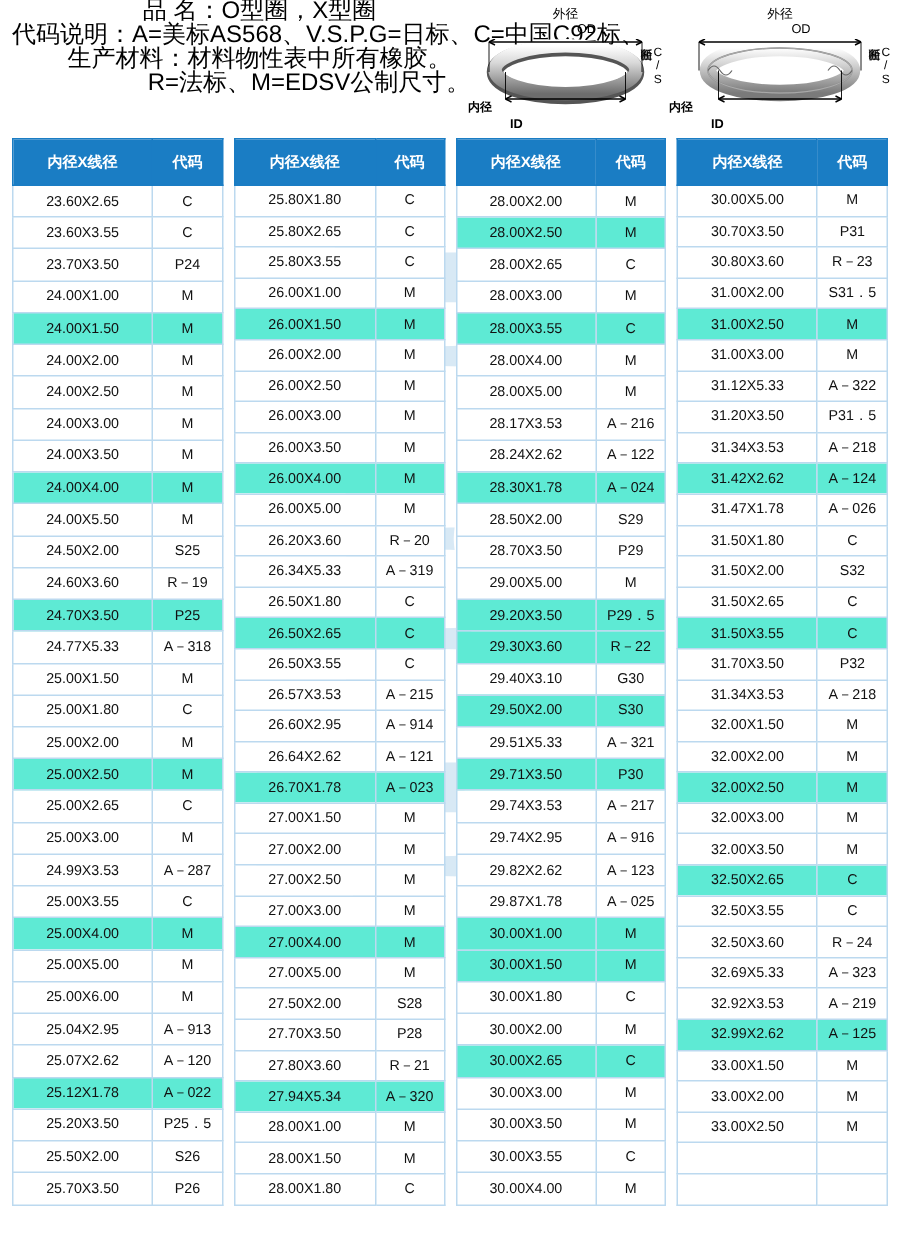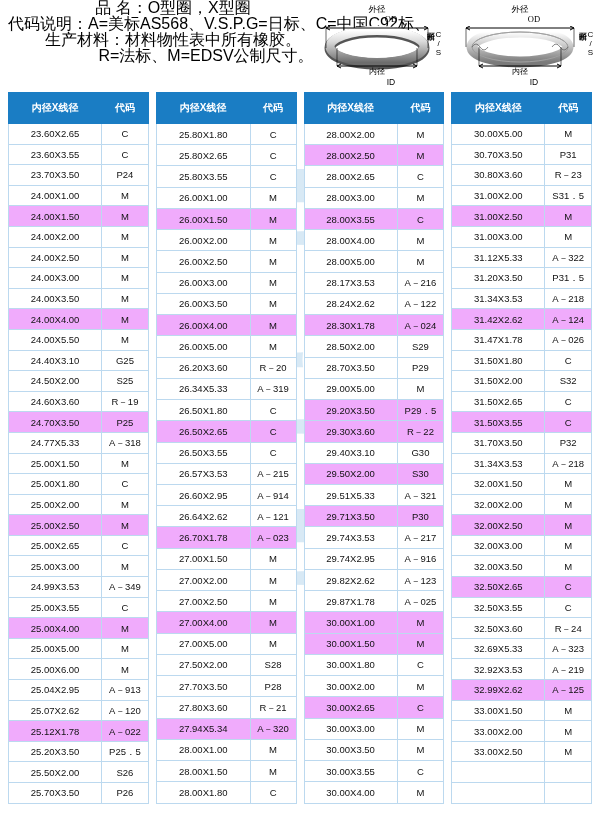--- a/index.html
+++ b/index.html
@@ -23,26 +23,26 @@
   .head-text .indent{padding-left:66px;}
 
   
   .diagram{
     position:absolute;top:4px;height:80px;
   }
   #dia-o{left:312px;width:130px;}
   #dia-x{left:446px;width:148px;}
   .dia-top-label{
     position:absolute;top:0px;left:0;width:100%;
-    text-align:center;font-size:8.5px;line-height:10px;color:#000;font-family:Liberation Serif, serif;
+    text-align:center;font-size:8.5px;line-height:10px;color:#000;
   }
   .dia-sub{font-size:8.5px;margin-left:28px;}
   .ring-wrap{position:absolute;top:22px;left:0;width:100%;height:40px;}
   .dim-cap{
-    position:absolute;font-size:8px;color:#000;text-align:center;white-space:nowrap;
+    position:absolute;font-size:8px;color:#000;white-space:nowrap;font-weight:bold;
   }
   .vert-cap{
     position:absolute;font-size:8px;color:#000;white-space:nowrap;
     writing-mode:vertical-rl;text-orientation:upright;
   }
 
   
   .tables{
     position:absolute;left:8px;top:92px;width:584px;
     display:flex;gap:7px;
@@ -65,21 +65,21 @@
   th.c2{width:46px;}
   td{
     border:1px solid #bcd9ef;
     height:17.6px;
     text-align:center;
     color:#111;
     font-size:9.5px;
     line-height:11px;
     background:#ffffff;
   }
-  tr.hl td{background:#f0abfc;}
+  tr.hl td{background:#5eead4;}
   td.code{font-size:9.5px;}
 
   
   .watermark{
     position:absolute;left:0;top:96px;width:600px;height:700px;
     pointer-events:none;
     overflow:hidden;
   }
   .wm-char{
     position:absolute;
@@ -257,24 +257,20 @@
         </tr>
         <tr class="hl">
           <td>24.00X4.00</td>
           <td class="code">M</td>
         </tr>
         <tr>
           <td>24.00X5.50</td>
           <td class="code">M</td>
         </tr>
         <tr>
-          <td>24.40X3.10</td>
-          <td class="code">G25</td>
-        </tr>
-        <tr>
           <td>24.50X2.00</td>
           <td class="code">S25</td>
         </tr>
         <tr>
           <td>24.60X3.60</td>
           <td class="code">R－19</td>
         </tr>
         <tr class="hl">
           <td>24.70X3.50</td>
           <td class="code">P25</td>
@@ -302,21 +298,21 @@
         <tr>
           <td>25.00X2.65</td>
           <td class="code">C</td>
         </tr>
         <tr>
           <td>25.00X3.00</td>
           <td class="code">M</td>
         </tr>
         <tr>
           <td>24.99X3.53</td>
-          <td class="code">A－349</td>
+          <td class="code">A－287</td>
         </tr>
         <tr>
           <td>25.00X3.55</td>
           <td class="code">C</td>
         </tr>
         <tr class="hl">
           <td>25.00X4.00</td>
           <td class="code">M</td>
         </tr>
         <tr>
@@ -446,20 +442,24 @@
           <td class="code">M</td>
         </tr>
         <tr>
           <td>27.00X2.00</td>
           <td class="code">M</td>
         </tr>
         <tr>
           <td>27.00X2.50</td>
           <td class="code">M</td>
         </tr>
+        <tr>
+          <td>27.00X3.00</td>
+          <td class="code">M</td>
+        </tr>
         <tr class="hl">
           <td>27.00X4.00</td>
           <td class="code">M</td>
         </tr>
         <tr>
           <td>27.00X5.00</td>
           <td class="code">M</td>
         </tr>
         <tr>
           <td>27.50X2.00</td>

